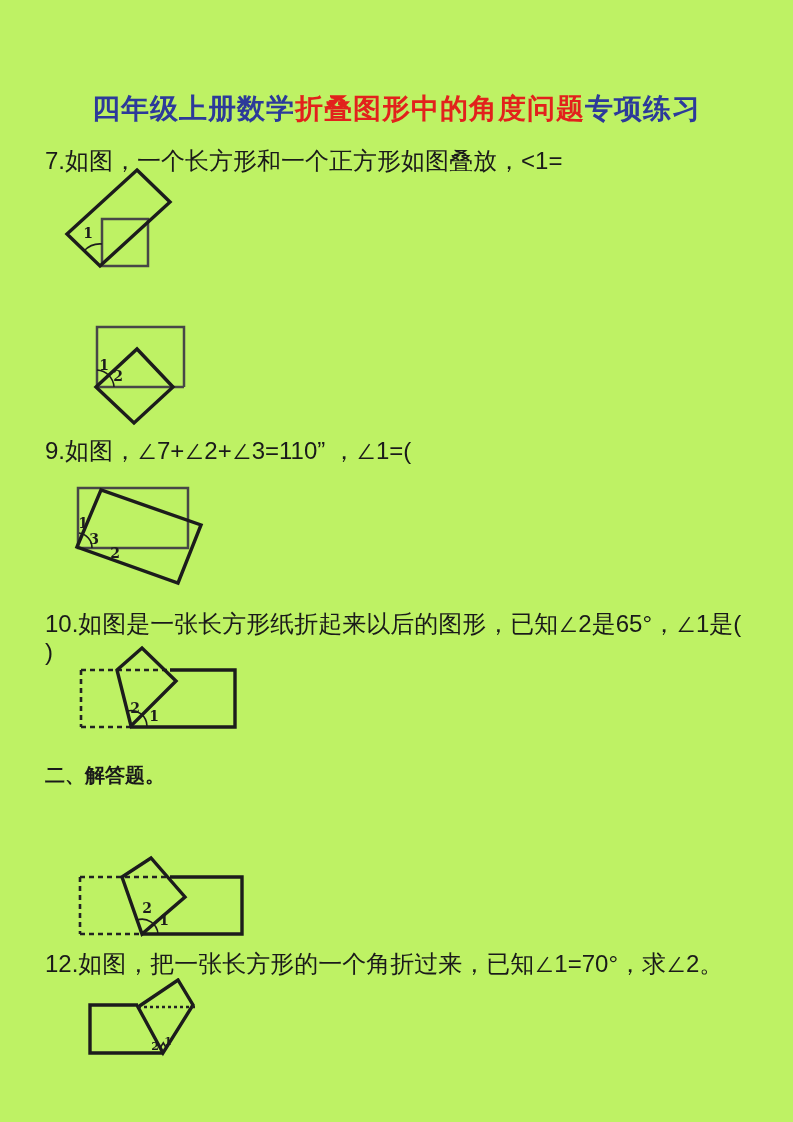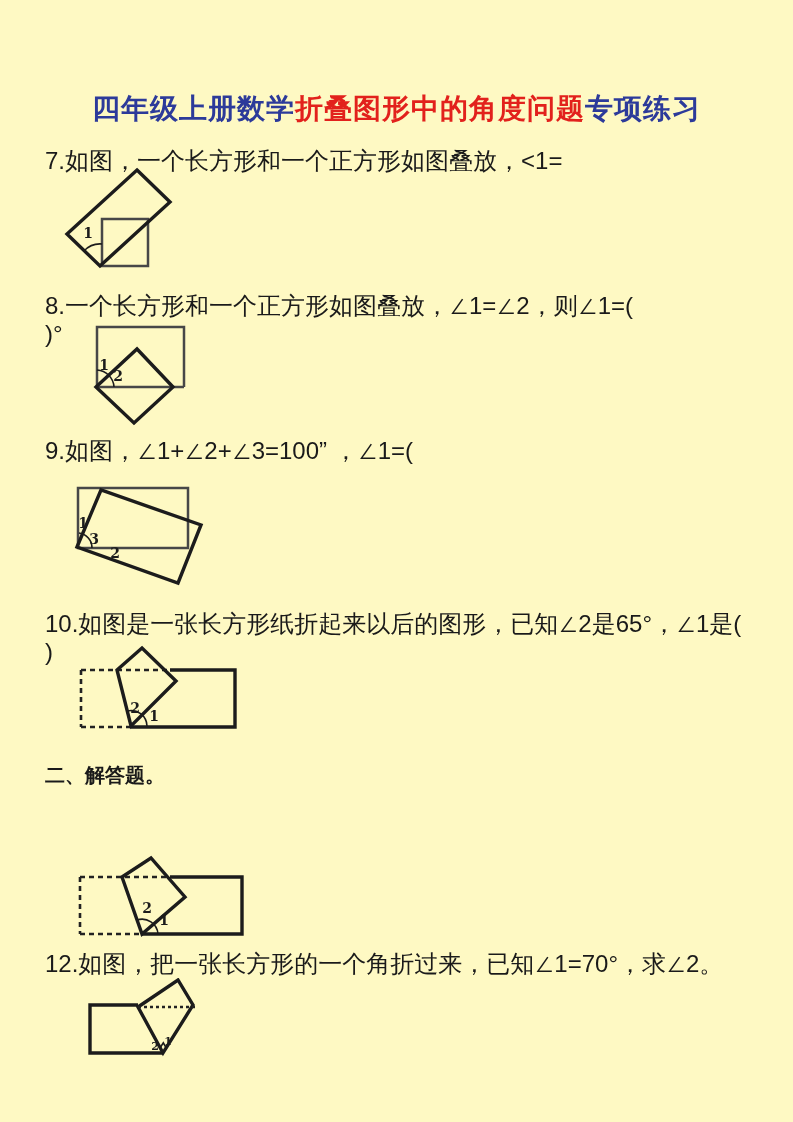--- a/index.html
+++ b/index.html
@@ -1,19 +1,19 @@
 <!DOCTYPE html>
 <html><head>
 <meta charset="utf-8">
 <style>
   html,body{margin:0;padding:0;background:#ffffff;}
   .page{
     position:relative;
     width:793px;height:1122px;
-    background:#fef9c3;
+    background:#bef264;
     overflow:hidden;
     font-family:"Liberation Sans",sans-serif;
     color:#1a1a1a;
   }
   .title{
     position:absolute;left:0;top:90px;width:793px;
     text-align:center;
     font-size:28px;font-weight:800;
     letter-spacing:1px;
     white-space:nowrap;
@@ -55,31 +55,30 @@
   </div>
 
   <div class="qtext" style="top:147px;">7.如图，一个长方形和一个正方形如图叠放，&lt;1=</div>
   <svg class="fig" style="left:55px;top:166px;" width="150" height="115" viewBox="0 0 150 115">
     <rect x="47" y="53" width="46" height="47" class="thin"></rect>
     <polygon points="82,4 115,36 45,100 12,68" class="thick"></polygon>
     <path d="M 29 85 A 22 22 0 0 1 47 78" class="arc"></path>
     <text x="33" y="72" class="lbl">1</text>
   </svg>
 
-  <div class="qtext" style="top:292px;">8.一个长方形和一个正方形如图叠放，∠1=∠2，则∠1=(                      )°</div>
   <svg class="fig" style="left:90px;top:325px;" width="100" height="106" viewBox="0 0 100 106">
     <polyline points="7,62 7,2 94,2 94,62" class="thin"></polyline>
     <line x1="6" y1="62" x2="94" y2="62" class="thin"></line>
     <polygon points="6,62 47,24 83,62 44,98" class="thick"></polygon>
     <path d="M 7 45 A 18 18 0 0 1 24 62" class="arc"></path>
     <text x="14" y="45" class="lbl">1</text>
     <text x="28" y="56" class="lbl">2</text>
   </svg>
 
-  <div class="qtext" style="top:437px;">9.如图，∠1+∠2+∠3=100” ，∠1=(</div>
+  <div class="qtext" style="top:437px;">9.如图，∠7+∠2+∠3=110” ，∠1=(</div>
   <svg class="fig" style="left:70px;top:480px;" width="145" height="112" viewBox="0 0 145 112">
     <rect x="8" y="8" width="110" height="60" class="thin"></rect>
     <polygon points="7,67 31,10 131,45 108,103" class="thick"></polygon>
     <path d="M 9 53 A 15 15 0 0 1 22 68" class="arc"></path>
     <text x="13" y="48" class="lbl">1</text>
     <text x="24" y="64" class="lbl">3</text>
     <text x="45" y="78" class="lbl">2</text>
   </svg>
 
   <div class="qtext" style="top:610px;">10.如图是一张长方形纸折起来以后的图形，已知∠2是65°，∠1是(    )</div>

